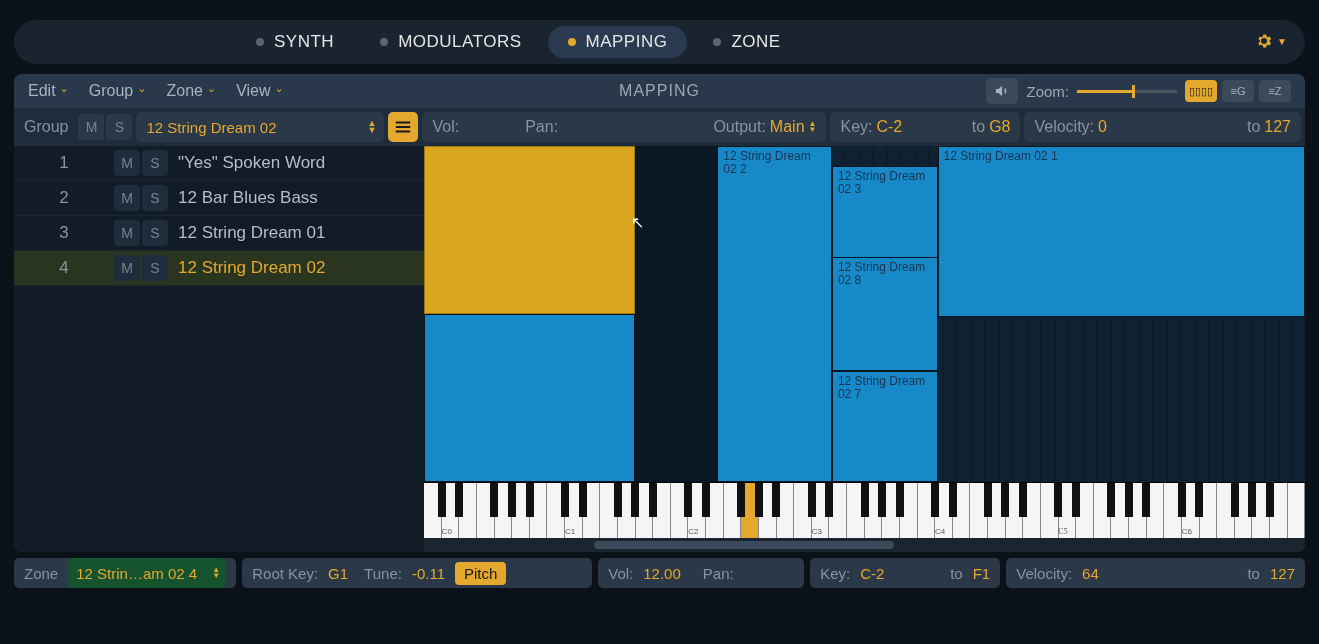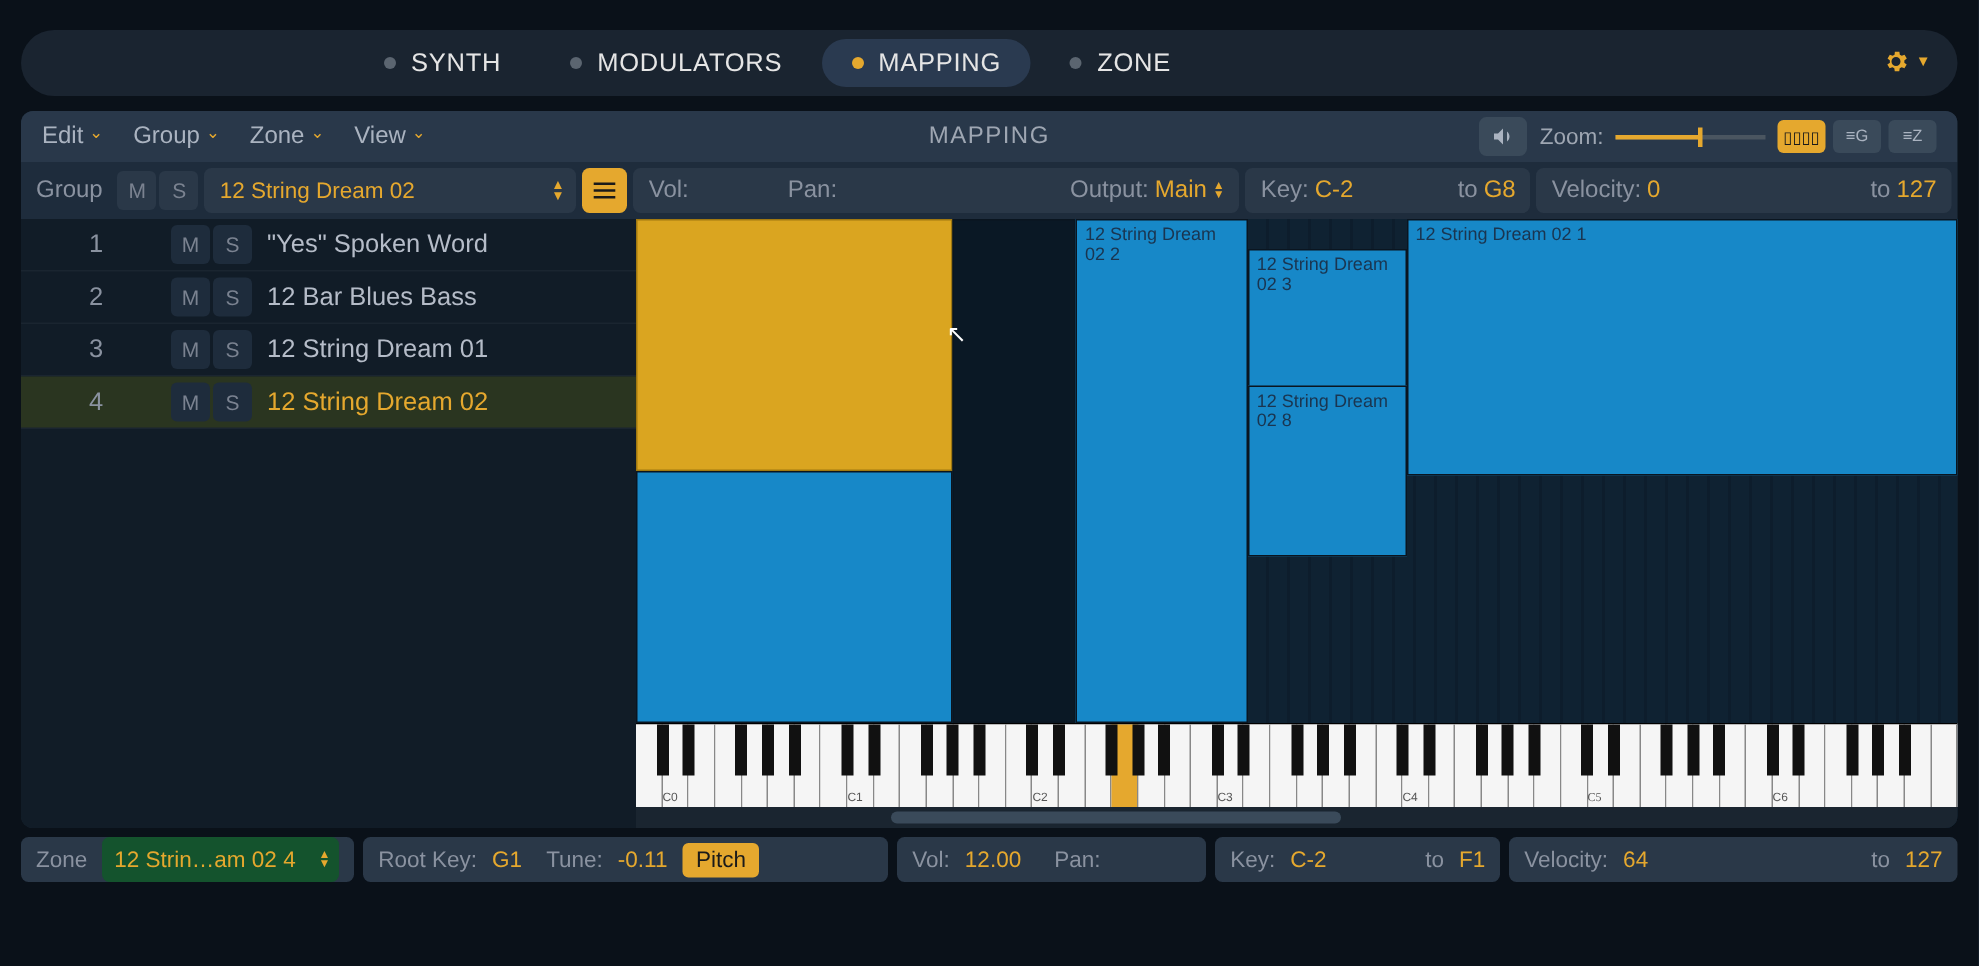--- a/index.html
+++ b/index.html
@@ -227,20 +227,21 @@
         </div>
       </div>
     <div class="map-area">
       <div class="zones" id="zones">
           <div class="zone sel" style="left: 0%; top: 0%; width: 24%; height: 50%;"></div>
           <div class="zone" style="left: 0%; top: 50%; width: 24%; height: 50%;"></div>
           <div class="zone" style="background: rgb(10, 24, 37); left: 24%; top: 0%; width: 9.3%; height: 100%;"></div>
           <div class="zone" style="left: 33.3%; top: 0%; width: 13%; height: 100%;">12 String Dream 02 2</div>
           <div class="zone" style="left: 46.3%; top: 0%; width: 12%; height: 33%; margin-top: 20px;">12 String Dream 02 3</div>
           <div class="zone" style="left: 46.3%; top: 33%; width: 12%; height: 34%;">12 String Dream 02 8</div>
+          <div class="zone" style="left: 46.3%; top: 67%; width: 12%; height: 33%;">12 String Dream 02 7</div>
           <div class="zone" style="left: 58.3%; top: 0%; width: 41.7%; height: 51%;">12 String Dream 02 1</div>
           <div style="position: absolute; left: 23.5%; top: 20%; font-size: 16px; color: rgb(255, 255, 255); pointer-events: none; z-index: 10;">↖</div>
         </div>
       <div class="keyboard" id="keyboard">
           <div class="white-key"></div>
           <div class="white-key"></div>
           <div class="white-key"></div>
           <div class="white-key"></div>
           <div class="white-key"></div>
           <div class="white-key"></div>

